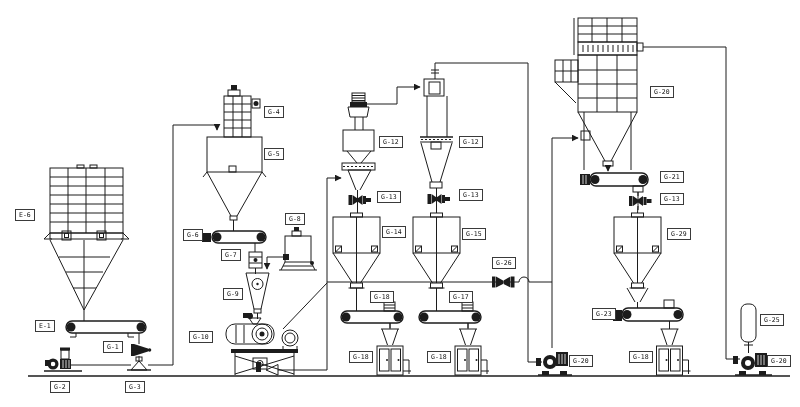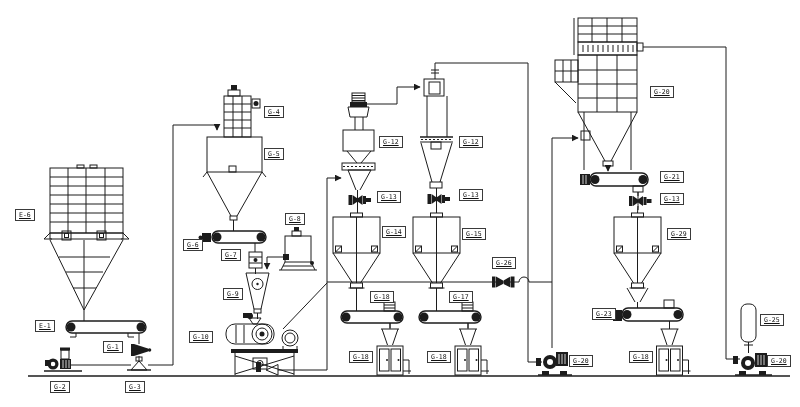--- a/index.html
+++ b/index.html
@@ -1,20 +1,20 @@
 <!DOCTYPE html>
 <html><head>
 <meta charset="utf-8">
 <style>
   html,body{margin:0;padding:0;background:#fff;}
   .stage{position:relative;width:800px;height:407px;background:#ffffff;overflow:hidden;
          font-family:"DejaVu Sans Mono", monospace;}
   .stage svg{position:absolute;left:0;top:0;}
   .lbl{position:absolute;border:1px solid #3a3a3a;background:#fff;color:#111;
-       font:6.5px/1.25 "DejaVu Sans Mono", monospace;padding:1px 3px;white-space:nowrap;z-index:5;text-decoration:underline;}
+       font:6.5px/1.25 "DejaVu Sans Mono", monospace;padding:1px 3px;white-space:nowrap;z-index:5;}
   .s{stroke:#1c1c1c;fill:none;stroke-width:1;}
   .s2{stroke:#1c1c1c;fill:none;stroke-width:1.4;}
   .sd{stroke:#1c1c1c;fill:none;stroke-width:1;stroke-dasharray:2,2;}
   .f{fill:#1c1c1c;stroke:none;}
   .fw{fill:#ffffff;stroke:none;}
   .wl{stroke:#ffffff;stroke-width:0.8;fill:none;}
 </style>
 </head>
 <body>
 
@@ -344,21 +344,21 @@
   </g>
 </svg>
 
 <div class="lbl" style="left:15px;top:209px">E-6</div>
 <div class="lbl" style="left:35px;top:320px">E-1</div>
 <div class="lbl" style="left:103px;top:341px">G-1</div>
 <div class="lbl" style="left:50px;top:381px">G-2</div>
 <div class="lbl" style="left:125px;top:381px">G-3</div>
 <div class="lbl" style="left:264px;top:106px">G-4</div>
 <div class="lbl" style="left:264px;top:148px">G-5</div>
-<div class="lbl" style="left:183px;top:239px">G-6</div>
+<div class="lbl" style="left:183px;top:229px">G-6</div>
 <div class="lbl" style="left:221px;top:249px">G-7</div>
 <div class="lbl" style="left:285px;top:213px">G-8</div>
 <div class="lbl" style="left:223px;top:288px">G-9</div>
 <div class="lbl" style="left:189px;top:331px">G-10</div>
 <div class="lbl" style="left:379px;top:136px">G-12</div>
 <div class="lbl" style="left:377px;top:191px">G-13</div>
 <div class="lbl" style="left:382px;top:226px">G-14</div>
 <div class="lbl" style="left:370px;top:291px">G-18</div>
 <div class="lbl" style="left:349px;top:351px">G-18</div>
 <div class="lbl" style="left:459px;top:136px">G-12</div>

